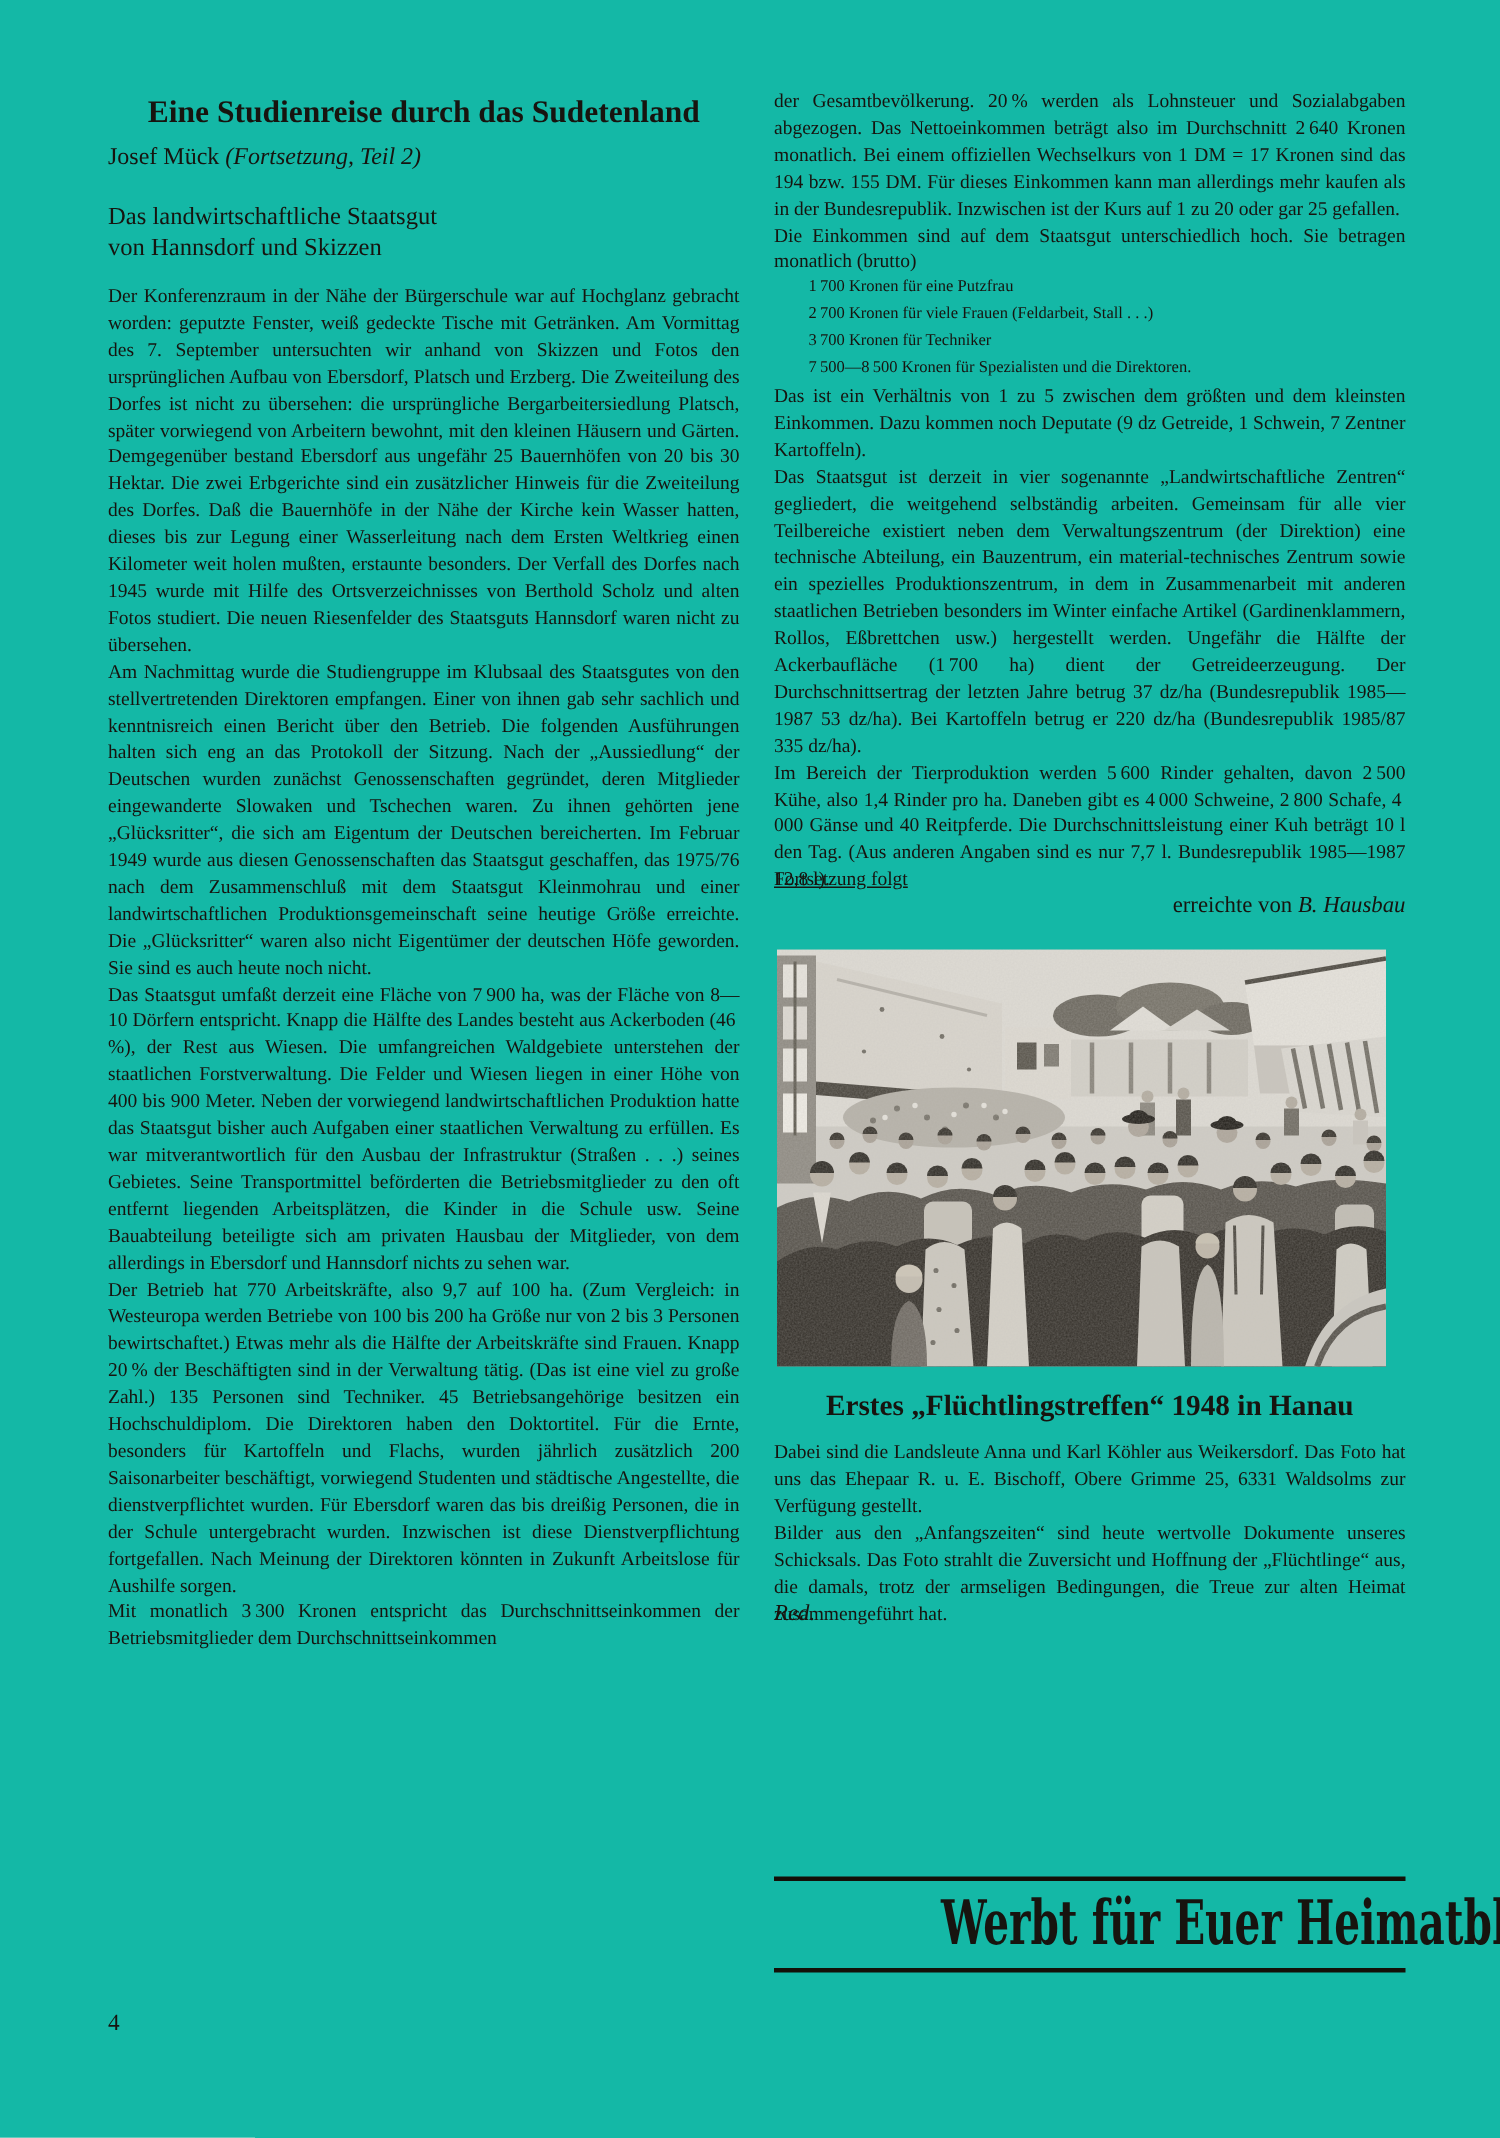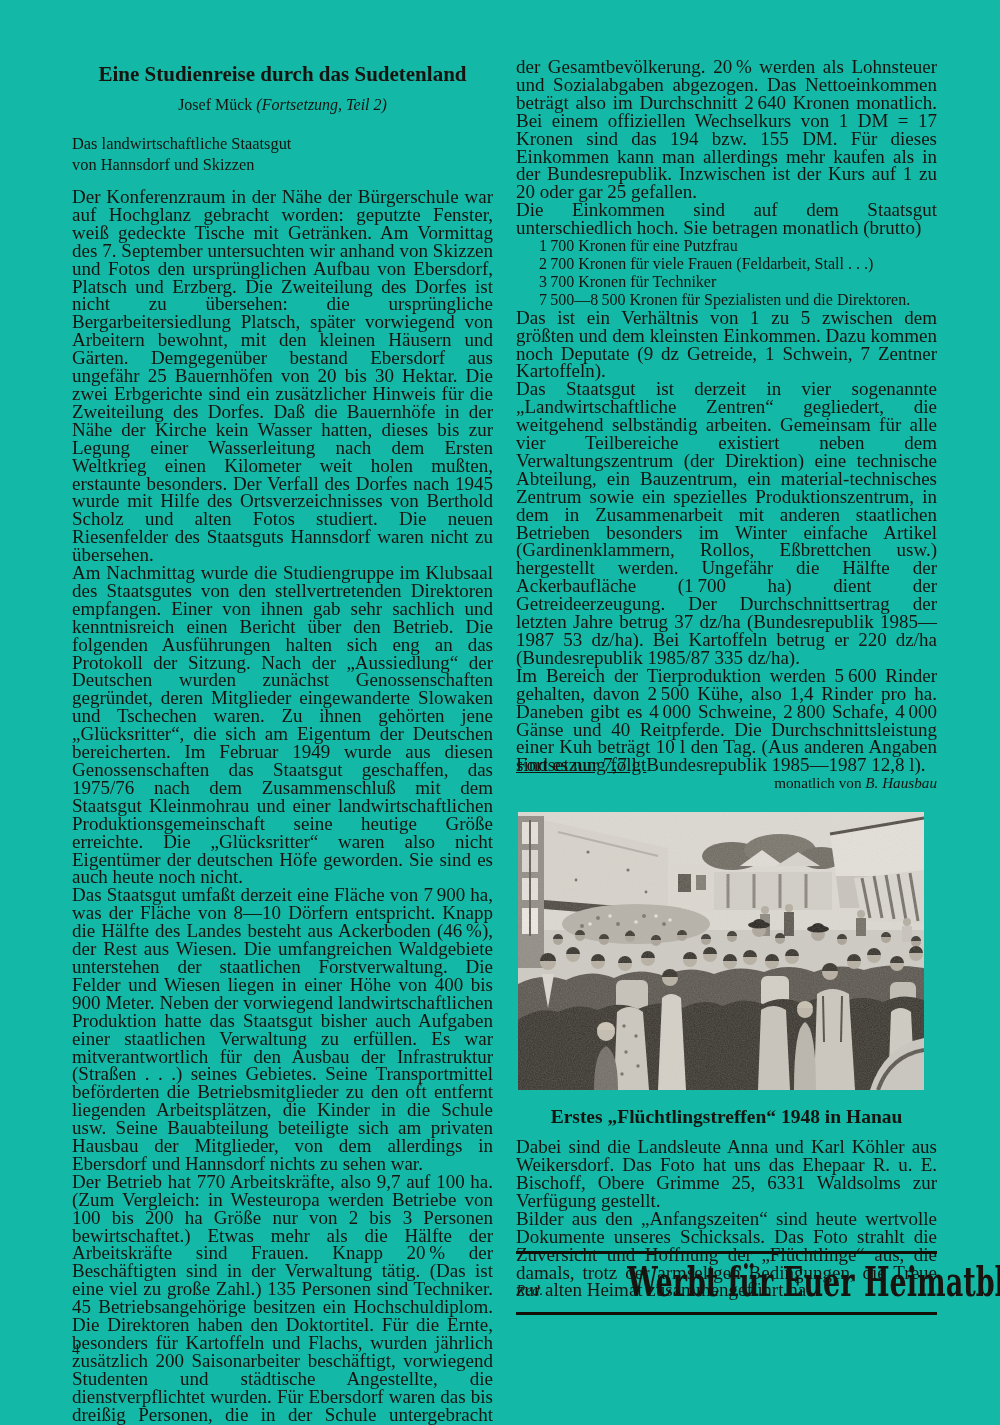--- a/index.html
+++ b/index.html
@@ -2,26 +2,26 @@
 <html lang="de"><head>
 <meta charset="utf-8">
 <style>
   html,body{margin:0;padding:0;}
   body{width:1000px;height:1425px;background:#e9e7e2;font-family:"Liberation Serif",serif;}
   .page{position:relative;width:1000px;height:1425px;background:#14b8a6;color:#17140f;overflow:hidden;}
   .col{position:absolute;top:58px;width:421px;}
   .col-left{left:72px;}
   .col-right{left:516px;}
   h1{font-size:21px;line-height:24px;text-align:center;margin:4px 0 9px;font-weight:bold;}
-  .byline{text-align:center;font-size:16px;line-height:20px;margin:0 0 19px;}
+  .byline{text-align:left;font-size:16px;line-height:20px;margin:0 0 19px;}
   h2{font-size:16.4px;line-height:20.5px;margin:0 0 13px;font-weight:normal;}
-  .bp{font-size:19px;line-height:17.9px;text-align:justify;margin:0;
+  .bp{font-size:13px;line-height:17.9px;text-align:justify;margin:0;
       hyphens:auto;-webkit-hyphens:auto;}
   .income-list{margin:0;padding:0 0 0 23px;list-style:none;}
-  .income-list li{font-size:16px;line-height:17.9px;white-space:nowrap;}
+  .income-list li{font-size:11px;line-height:17.9px;white-space:nowrap;}
   .pull-up{margin-top:-17.9px;text-align:left;text-decoration:underline;}
   .cont{padding-right:57px;}
   .sent-by{text-align:right;margin:0;font-size:15.2px;line-height:17.9px;}
   .sig-pull{margin-top:-17.9px;text-align:left;font-style:italic;font-size:15.2px;line-height:17.9px;}
   .it{font-style:italic;}
   .photo{margin:20px 0 0 2px;width:406px;height:278px;line-height:0;}
   h3{font-size:19.5px;line-height:24px;text-align:center;margin:15px 0 9px;font-weight:bold;}
   .promo{position:absolute;left:516px;top:1251px;width:421px;
          border-top:3px solid #131008;border-bottom:3px solid #131008;
          text-align:center;padding:6px 0 8px;}
@@ -59,21 +59,21 @@
       <li>1 700 Kronen für eine Putzfrau</li>
       <li>2 700 Kronen für viele Frauen (Feldarbeit, Stall . . .)</li>
       <li>3 700 Kronen für Techniker</li>
       <li>7 500—8 500 Kronen für Spezialisten und die Direktoren.</li>
     </ul>
     <p class="bp">Das ist ein Verhältnis von 1 zu 5 zwischen dem größten und dem kleinsten Einkommen. Dazu kommen noch Deputate (9 dz Getreide, 1 Schwein, 7 Zentner Kartoffeln).</p>
     <p class="bp">Das Staatsgut ist derzeit in vier sogenannte „Landwirtschaftliche Zentren“ gegliedert, die weitgehend selbständig arbeiten. Gemeinsam für alle vier Teilbereiche existiert neben dem Verwaltungszentrum (der Direktion) eine technische Abteilung, ein Bauzentrum, ein material-technisches Zentrum sowie ein spezielles Produktionszentrum, in dem in Zusammenarbeit mit anderen staatlichen Betrieben besonders im Winter einfache Artikel (Gardinenklammern, Rollos, Eßbrettchen usw.) hergestellt werden. Ungefähr die Hälfte der Ackerbaufläche (1 700 ha) dient der Getreideerzeugung. Der Durchschnittsertrag der letzten Jahre betrug 37 dz/ha (Bundesrepublik 1985—1987 53 dz/ha). Bei Kartoffeln betrug er 220 dz/ha (Bundesrepublik 1985/87 335 dz/ha).</p>
     <p class="bp">Im Bereich der Tierproduktion werden 5 600 Rinder gehalten, davon 2 500 Kühe, also 1,4 Rinder pro ha. Daneben gibt es 4 000 Schweine, 2 800 Schafe, 4 000 Gänse und 40 Reitpferde. Die Durchschnittsleistung einer Kuh beträgt 10 l den Tag. (Aus anderen Angaben sind es nur 7,7 l. Bundesrepublik 1985—1987 12,8 l).</p>
     <p class="bp pull-up cont">Fortsetzung folgt</p>
     <p class="sent-by">
-      <span>monatlich von </span><span class="it">B. Hausbau</span>
+      <span>erreichte von </span><span class="it">B. Hausbau</span>
     </p>
 
     <div class="photo">
       <svg viewBox="0 0 406 278" width="406" height="278" preserveAspectRatio="none" role="img">
         <defs>
           <filter id="gr" x="0" y="0" width="100%" height="100%">
             <feTurbulence type="fractalNoise" baseFrequency="0.85" numOctaves="2" stitchTiles="stitch"></feTurbulence>
             <feColorMatrix type="matrix" values="0 0 0 0 0.55  0 0 0 0 0.53  0 0 0 0 0.50  0 0 0 0.30 0"></feColorMatrix>
           </filter>
         </defs>

